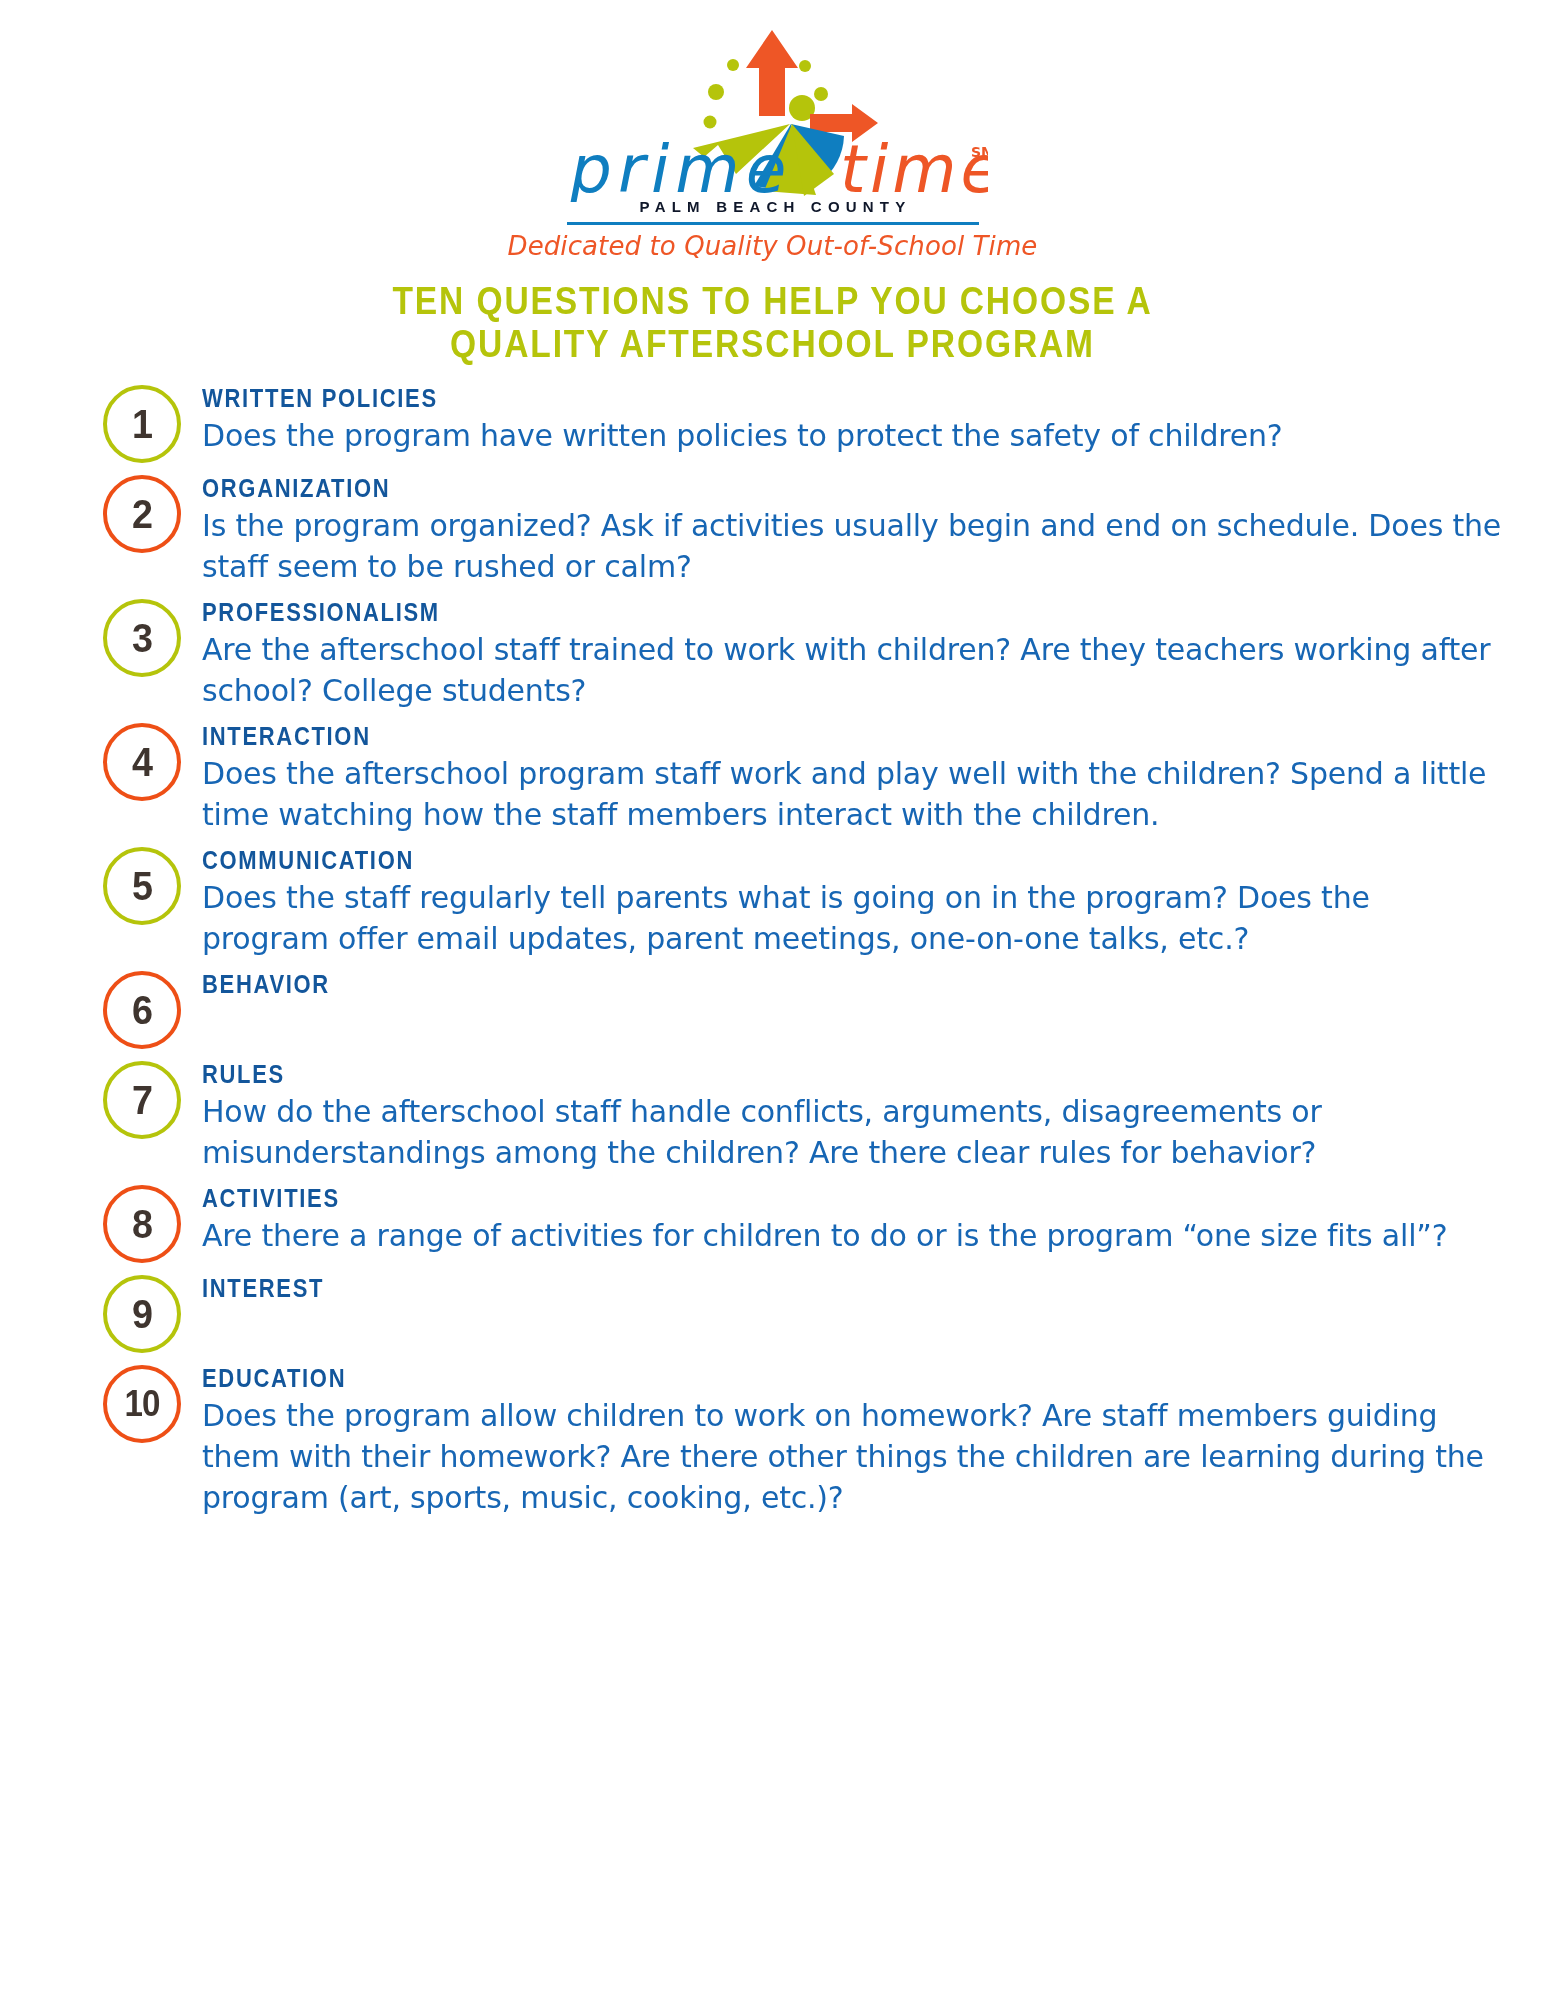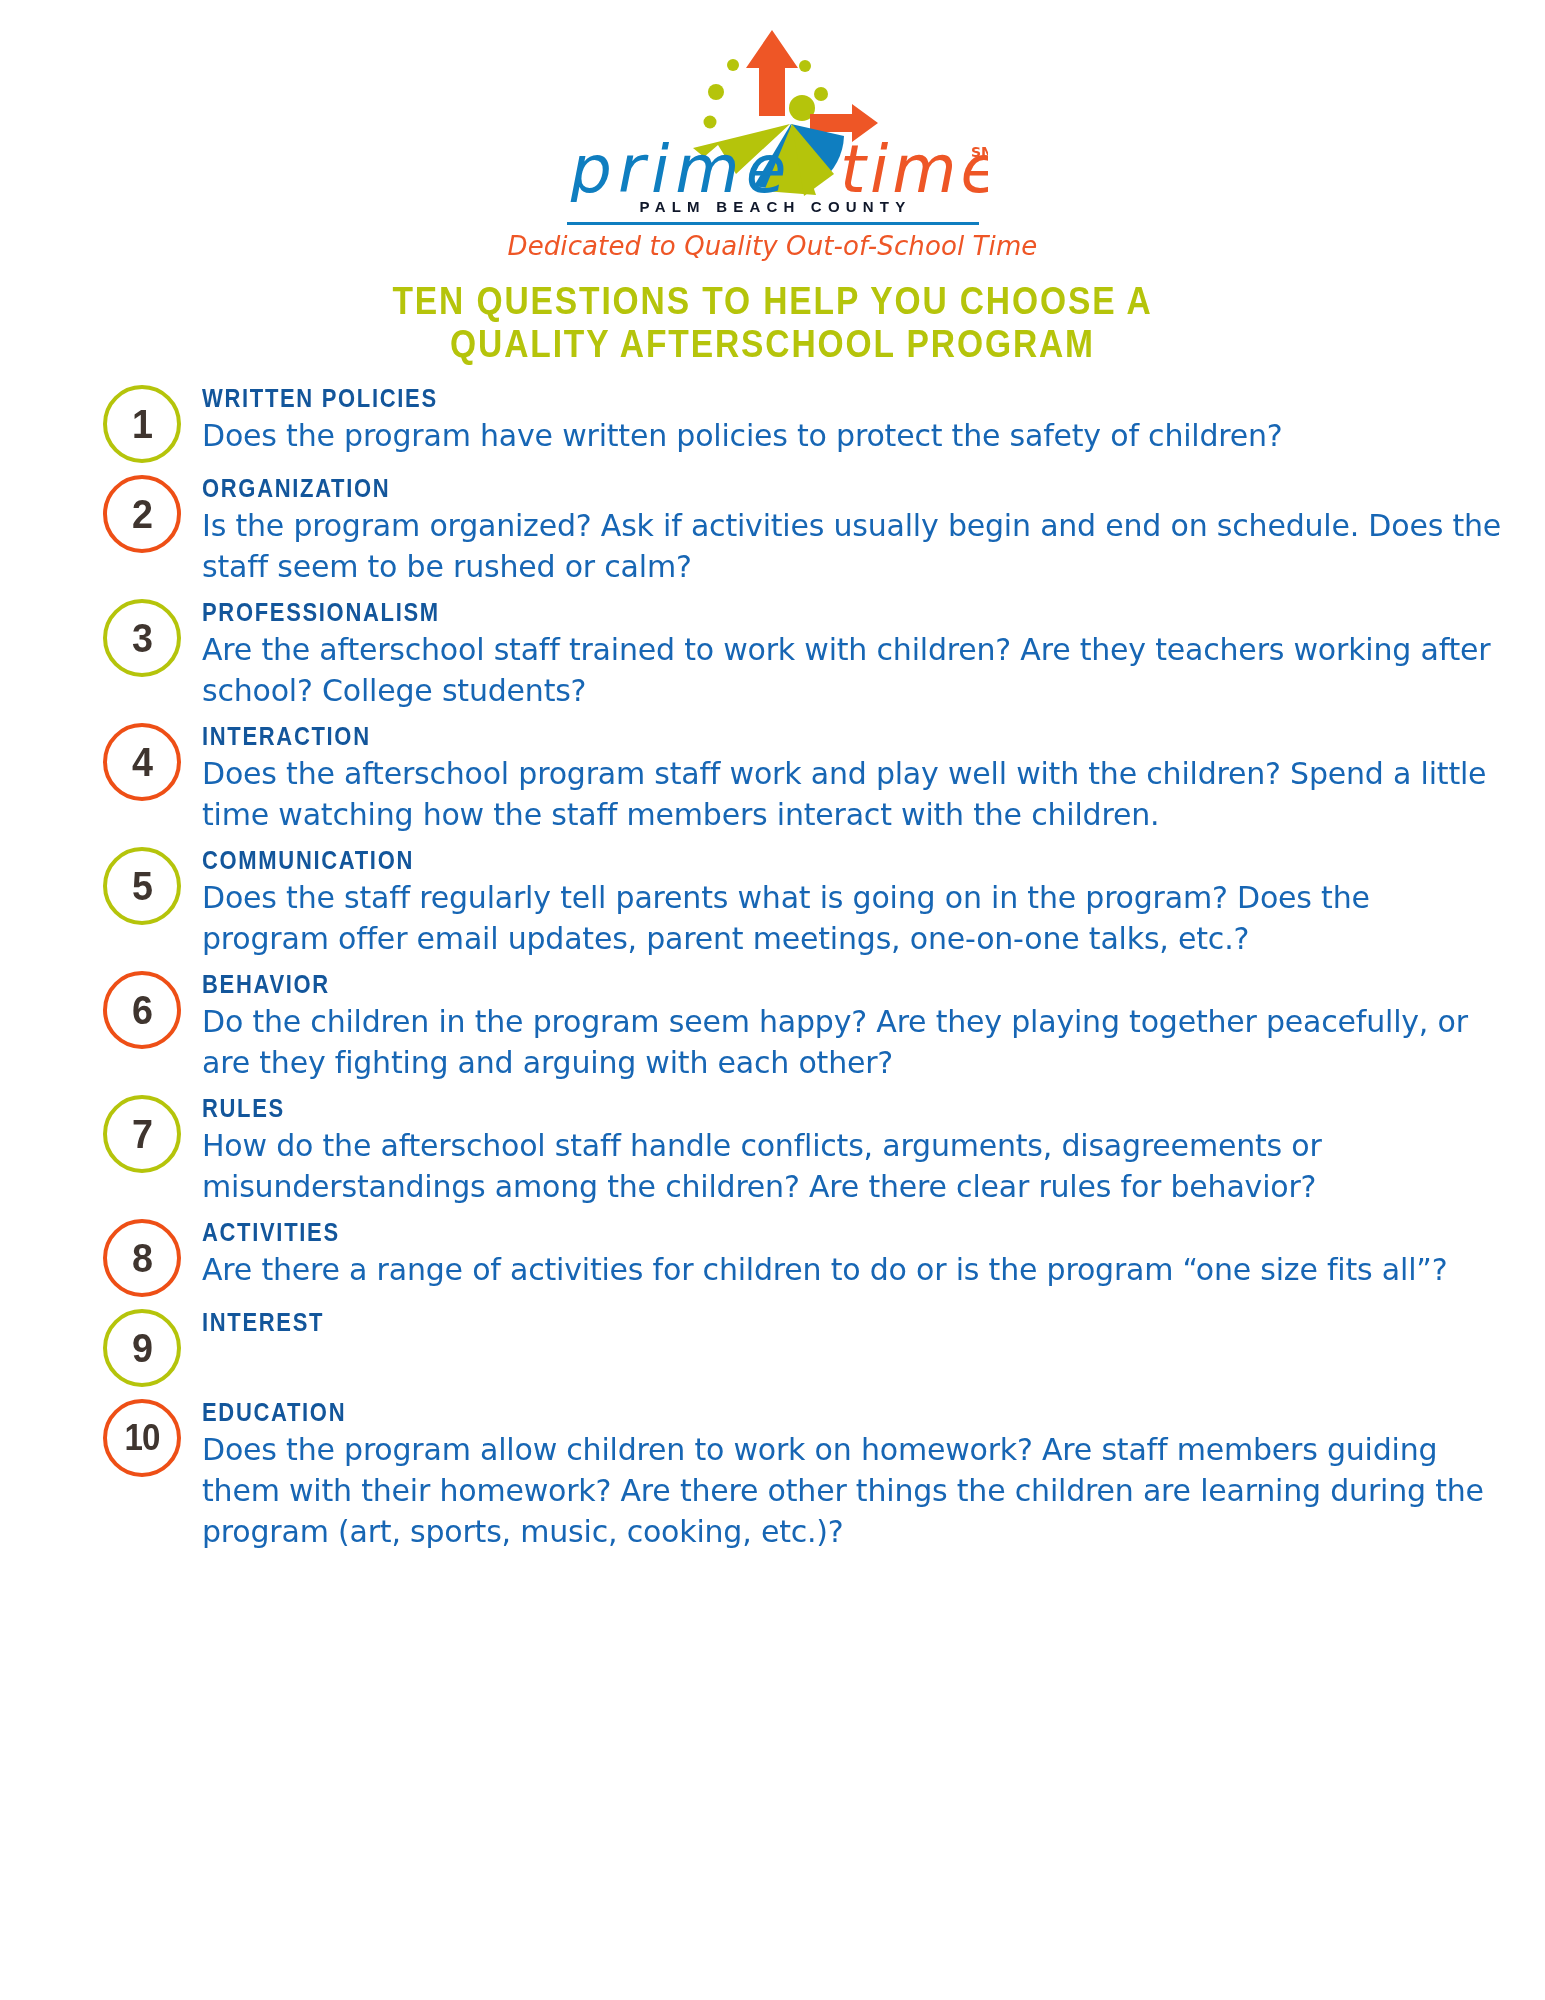--- a/index.html
+++ b/index.html
@@ -248,21 +248,20 @@
     </div>
 
     <div class="item">
       <div class="badge-wrap">
         <div class="badge orange">
           <span class="badge-num">6</span>
         </div>
       </div>
       <div class="body-col">
         <div class="q-head">BEHAVIOR</div>
-        <div class="q-text">Do the children in the program seem happy? Are they playing together peacefully, or are they fighting and arguing with each other?</div>
       </div>
     </div>
 
     <div class="item">
       <div class="badge-wrap">
         <div class="badge">
           <span class="badge-num">7</span>
         </div>
       </div>
       <div class="body-col">

